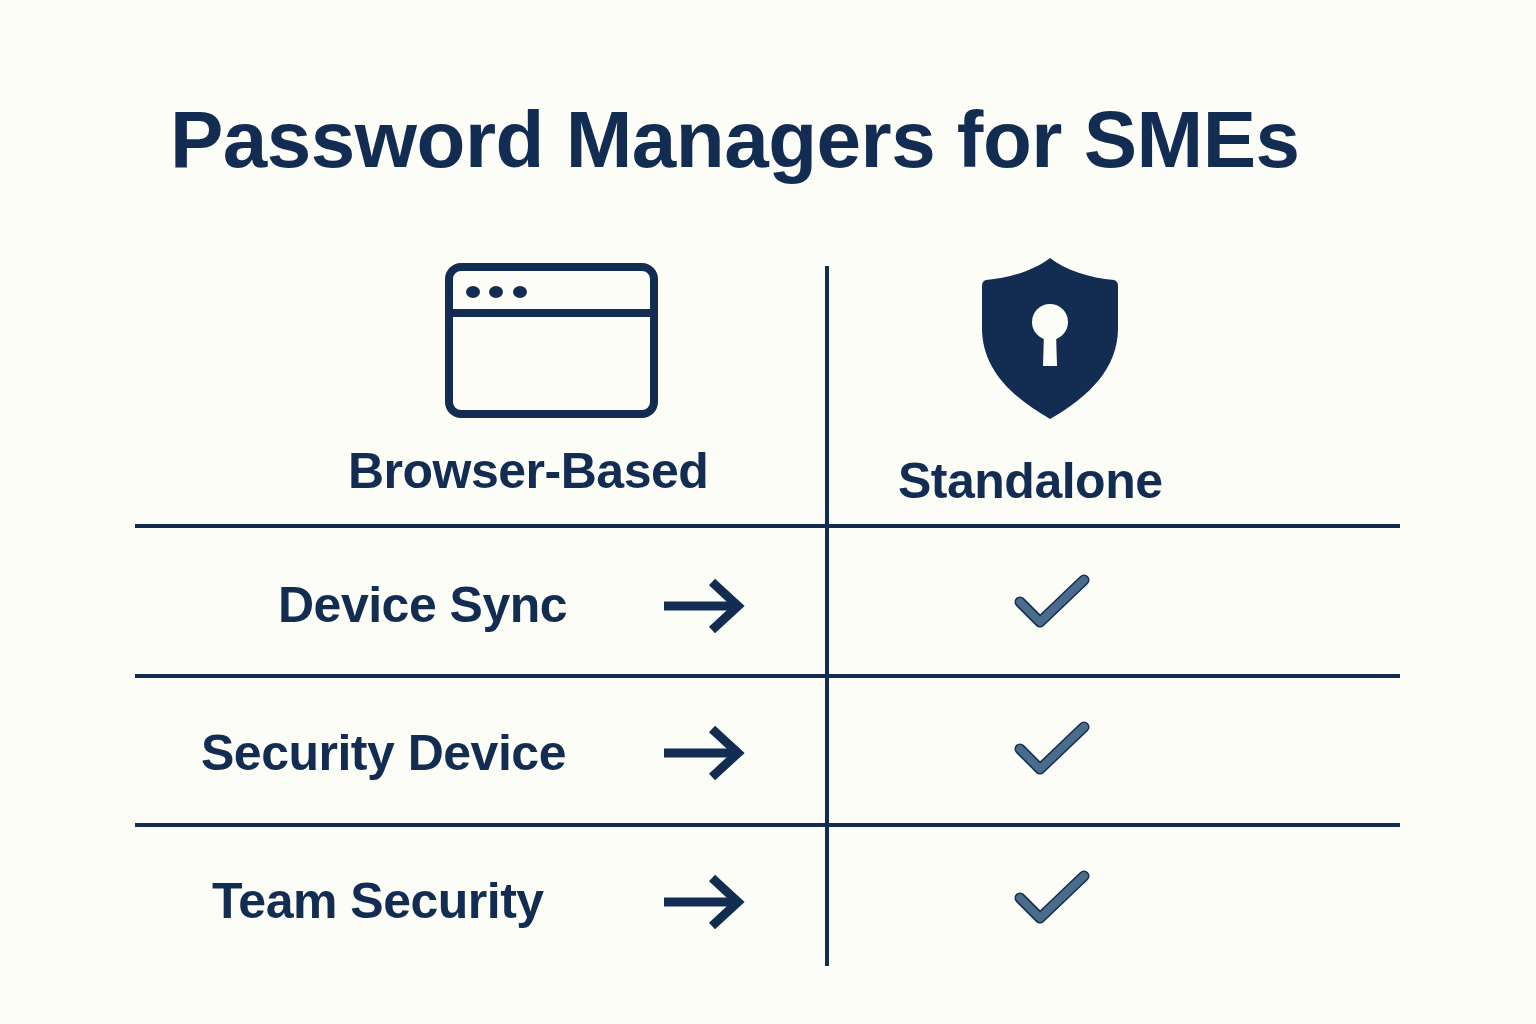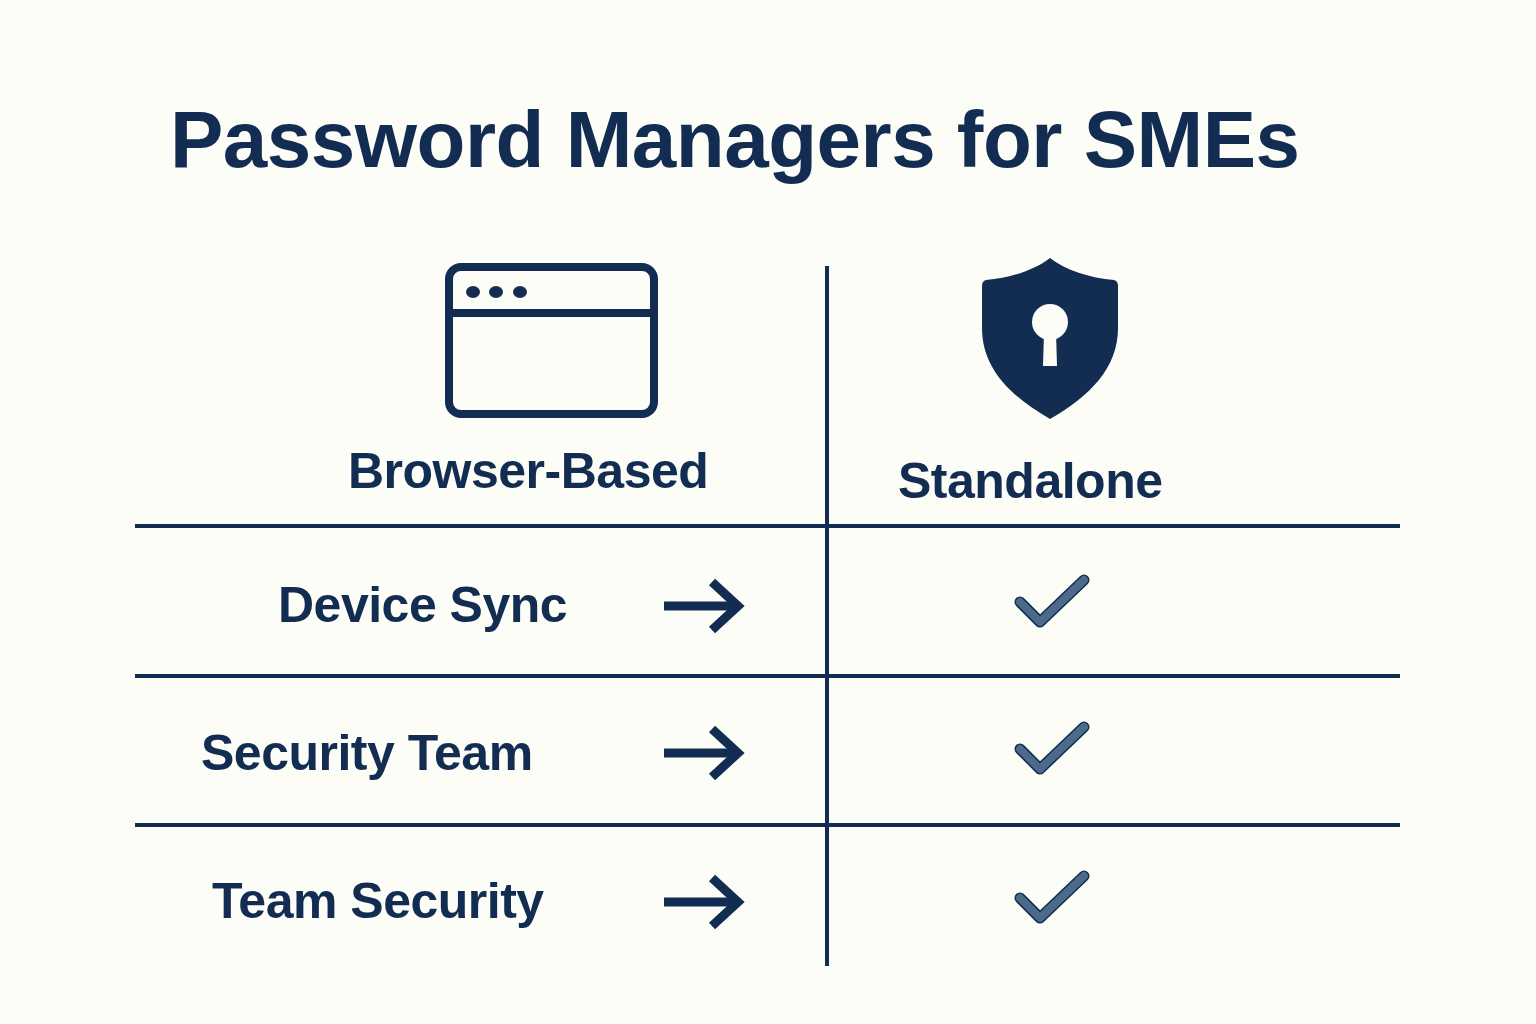--- a/index.html
+++ b/index.html
@@ -63,21 +63,21 @@
     <polyline points="50,4 76,28 50,52" fill="none" stroke="#132c52" stroke-width="9"></polyline>
   </svg>
 </div>
 <div class="icon" style="left:1012px;top:572px;">
   <svg width="80" height="60" viewBox="0 0 80 60">
     <polyline points="8,30 28,50 72,8" fill="none" stroke="#132c52" stroke-width="11" stroke-linecap="round" stroke-linejoin="round"></polyline>
     <polyline points="8,30 28,50 72,8" fill="none" stroke="#4a6b8a" stroke-width="8" stroke-linecap="round" stroke-linejoin="round"></polyline>
   </svg>
 </div>
 
-<div class="row-label" style="left:201px;top:728px;">Security Team</div>
+<div class="row-label" style="left:201px;top:728px;">Security Device</div>
 <div class="icon" style="left:662px;top:725px;">
   <svg width="84" height="56" viewBox="0 0 84 56">
     <line x1="2" y1="28" x2="72" y2="28" stroke="#132c52" stroke-width="9"></line>
     <polyline points="50,4 76,28 50,52" fill="none" stroke="#132c52" stroke-width="9"></polyline>
   </svg>
 </div>
 <div class="icon" style="left:1012px;top:719px;">
   <svg width="80" height="60" viewBox="0 0 80 60">
     <polyline points="8,30 28,50 72,8" fill="none" stroke="#132c52" stroke-width="11" stroke-linecap="round" stroke-linejoin="round"></polyline>
     <polyline points="8,30 28,50 72,8" fill="none" stroke="#4a6b8a" stroke-width="8" stroke-linecap="round" stroke-linejoin="round"></polyline>

